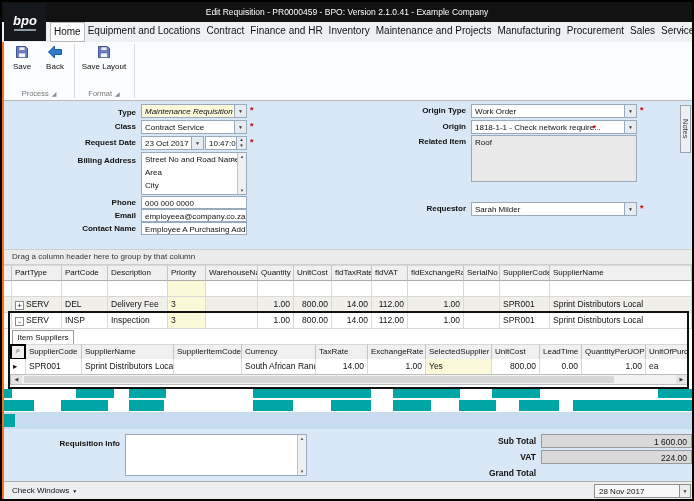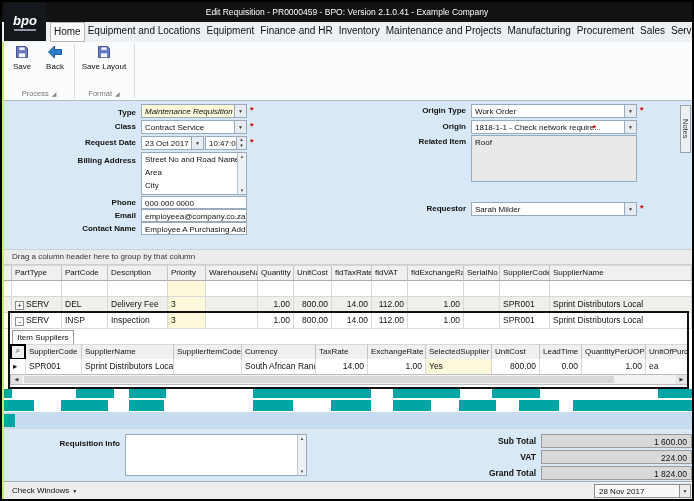--- a/index.html
+++ b/index.html
@@ -1,18 +1,18 @@
 <!DOCTYPE html>
 <html><head>
 <meta charset="utf-8">
 <style>
   * { margin:0; padding:0; box-sizing:border-box; }
   body { background:#fff; }
   .window { position:relative; width:694px; height:501px; border:2px solid #000;
-    background:#bef264; font-family:"Liberation Sans", sans-serif; font-size:8px;
+    background:#f97316; font-family:"Liberation Sans", sans-serif; font-size:8px;
     color:#111; overflow:hidden; }
 
   
   .titlebar { position:absolute; left:0; top:0; width:100%; height:20px; background:#121212;
     color:#fff; text-align:center; line-height:20px; font-size:8.5px; }
   .logo { position:absolute; left:2px; top:1px; width:42px; height:38px; background:#14171c;
     z-index:6; display:flex; flex-direction:column; align-items:center; justify-content:center; }
   .logotext { color:#fff; font-weight:bold; font-style:italic; font-size:13px; line-height:13px; }
   .logobar { width:22px; height:2px; background:#8f98a3; margin-top:2px; }
   .tabrow { position:absolute; left:0; top:20px; width:694px; height:20px; background:#eef1f4;
@@ -111,21 +111,21 @@
     <span>Edit Requisition - PR0000459 - BPO: Version 2.1.0.41 - Example Company</span>
   </div>
   <div class="logo">
     <span class="logotext">bpo</span>
     <span class="logobar"></span>
   </div>
 
   <div class="tabrow">
     <span class="tab active">Home</span>
     <span class="tab">Equipment and Locations</span>
-    <span class="tab">Equipment</span>
+    <span class="tab">Contract</span>
     <span class="tab">Finance and HR</span>
     <span class="tab">Inventory</span>
     <span class="tab">Maintenance and Projects</span>
     <span class="tab">Manufacturing</span>
     <span class="tab">Procurement</span>
     <span class="tab">Sales</span>
     <span class="tab">Service</span>
     <span class="tab">Reporting</span>
     <span class="tab">Utilities</span>
   </div>
@@ -394,21 +394,20 @@
       <span class="mrail">
         <span class="up">▲</span>
         <span class="down">▼</span>
       </span>
     </div>
     <span class="totlabel" style="top:5px">Sub Total</span>
     <div class="totbox" style="top:5px">1 600.00</div>
     <span class="totlabel" style="top:21px">VAT</span>
     <div class="totbox" style="top:21px">224.00</div>
     <span class="totlabel" style="top:37px">Grand Total</span>
-    <div class="totbox" style="top:37px">1 824.00</div>
   </div>
 
   <div class="statusbar">
     <span class="swleft"><span>Check Windows</span><span class="swdd">▼</span></span>
     <div class="datebox">
       <span>28 Nov 2017</span>
       <span class="dd" style="width:11px;background:#ececec;border-left:1px solid #8e8e8e">▼</span>
     </div>
   </div>
 

